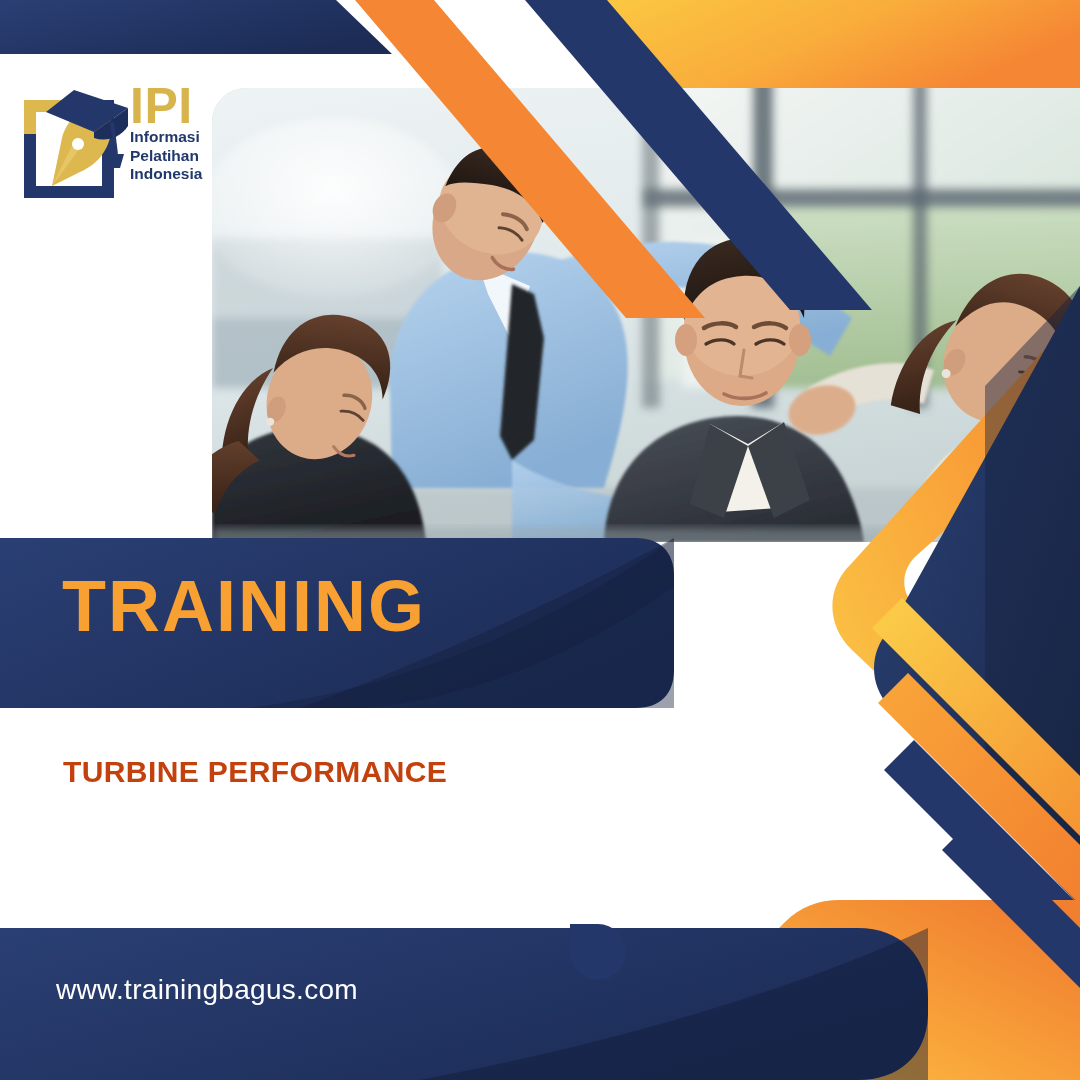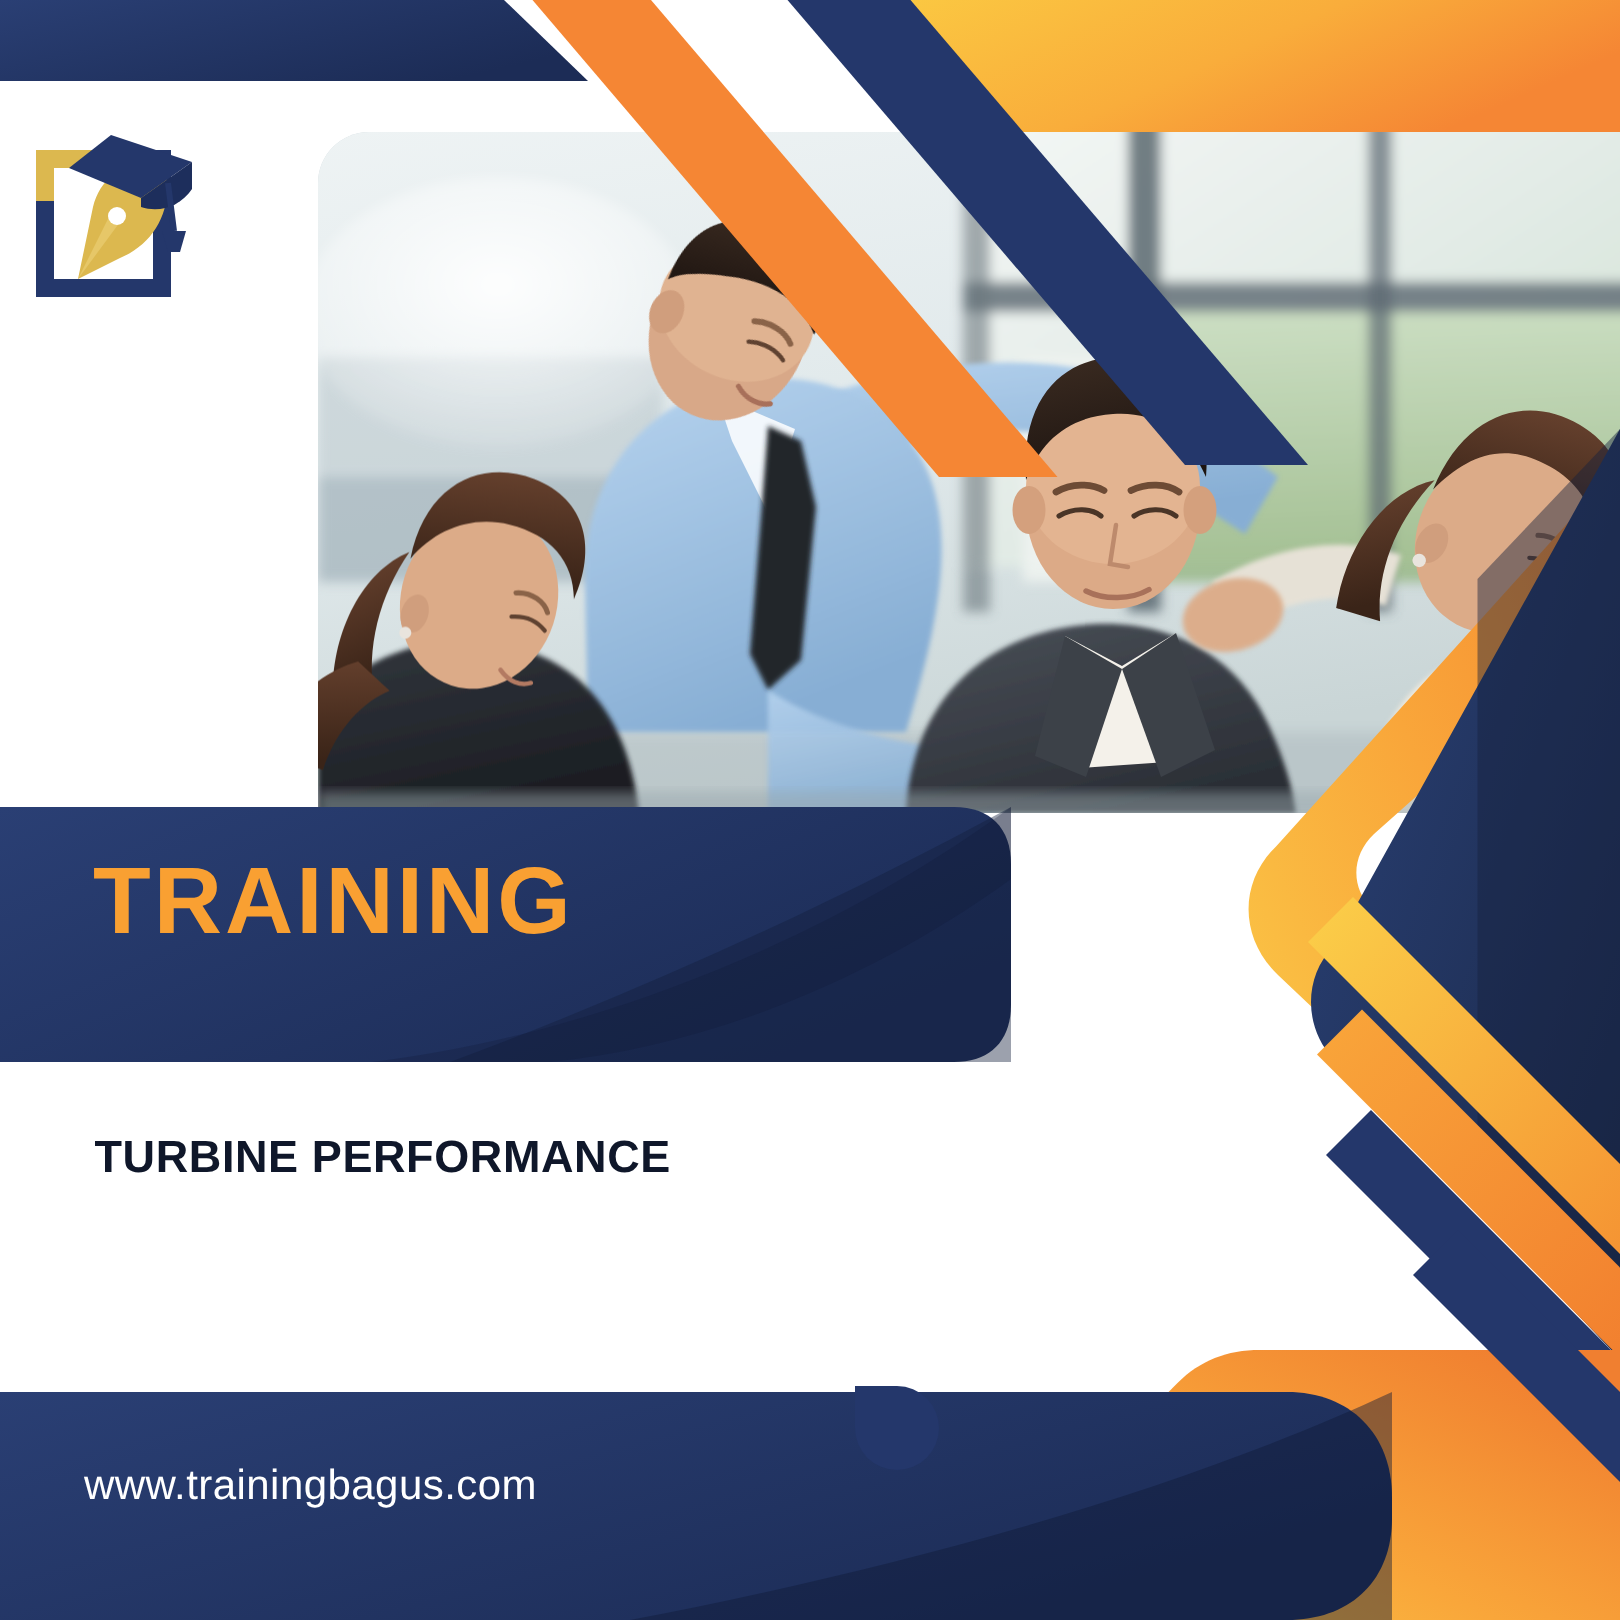--- a/index.html
+++ b/index.html
@@ -40,30 +40,30 @@
     color:#d7b44c;letter-spacing:0.5px;
   }
   .logo-sub{
     font-size:15.5px;line-height:18.5px;font-weight:bold;
     color:#21386b;margin-top:3px;
   }
 
   
   .training{
     position:absolute;left:62px;top:570px;
-    font-size:63px;line-height:1;font-weight:bold;
+    font-size:72px;line-height:1;font-weight:bold;
     color:#f9a032;letter-spacing:2px;
     white-space:nowrap;
   }
 
   
   .subtitle{
     position:absolute;left:63px;top:757px;
     font-size:30px;line-height:1;font-weight:bold;
-    color:#0f172a;letter-spacing:0.4px;
+    color:#c2410c;letter-spacing:0.4px;
     white-space:nowrap;
   }
 
   
   .url{
     position:absolute;left:56px;top:976px;
     font-size:28px;line-height:1;font-weight:300;
     color:#ffffff;letter-spacing:0.3px;
     white-space:nowrap;
   }
@@ -387,19 +387,27 @@
         <path d="M36 104 L46 56 C52 32 74 22 94 30 C100 56 88 80 64 90 Z" fill="#dcb84f"></path>
         <path d="M36 104 L57 62 L64 66 Z" fill="#e6c768"></path>
         <circle cx="62" cy="62" r="6" fill="#ffffff"></circle>
 
         <path d="M58 8 L112 26 L78 50 L30 30 Z" fill="#24376b"></path>
         <path d="M78 50 L112 26 L112 44 C104 56 90 60 78 56 Z" fill="#1d2e5c"></path>
         <path d="M96 40 L100 72" stroke="#24376b" stroke-width="4" fill="none"></path>
         <path d="M92 72 L108 72 L104 86 L96 86 Z" fill="#24376b"></path>
       </svg>
     </span>
+    <span class="logo-text">
+      <span class="logo-initials">IPI</span>
+      <span class="logo-sub">
+        <div>Informasi</div>
+        <div>Pelatihan</div>
+        <div>Indonesia</div>
+      </span>
+    </span>
   </div>
 
   <div class="training">TRAINING</div>
   <div class="subtitle">TURBINE PERFORMANCE</div>
   <div class="url">www.trainingbagus.com</div>
 
 </div>
 
 </body></html>

